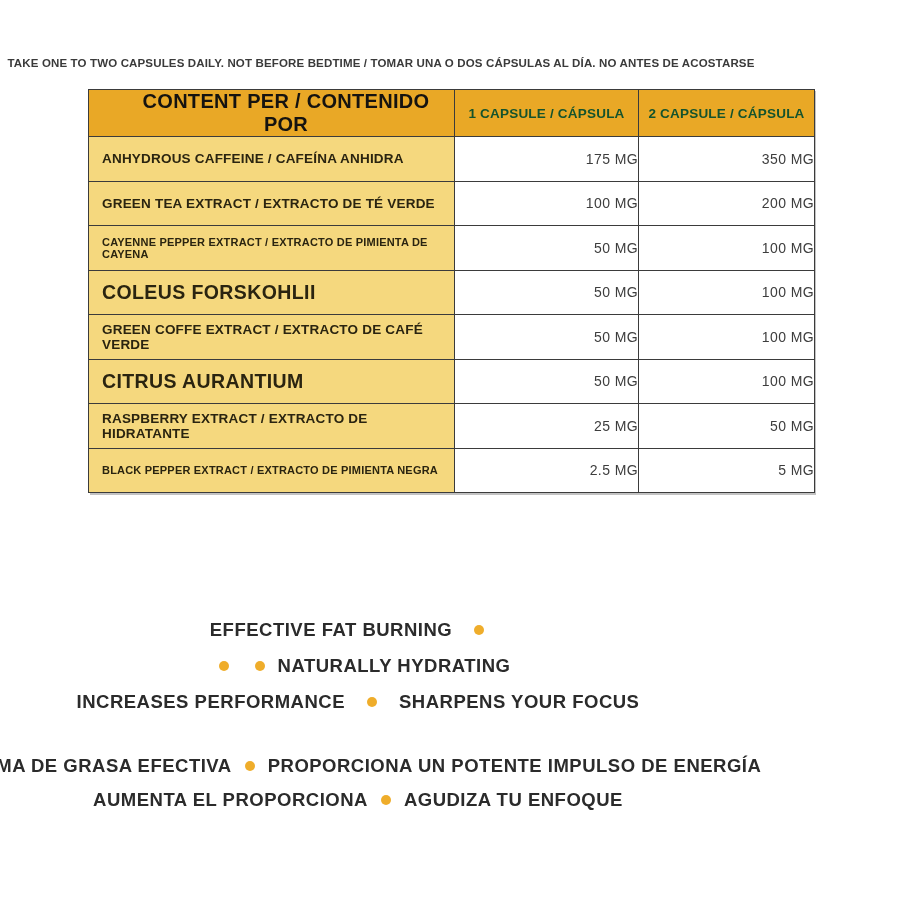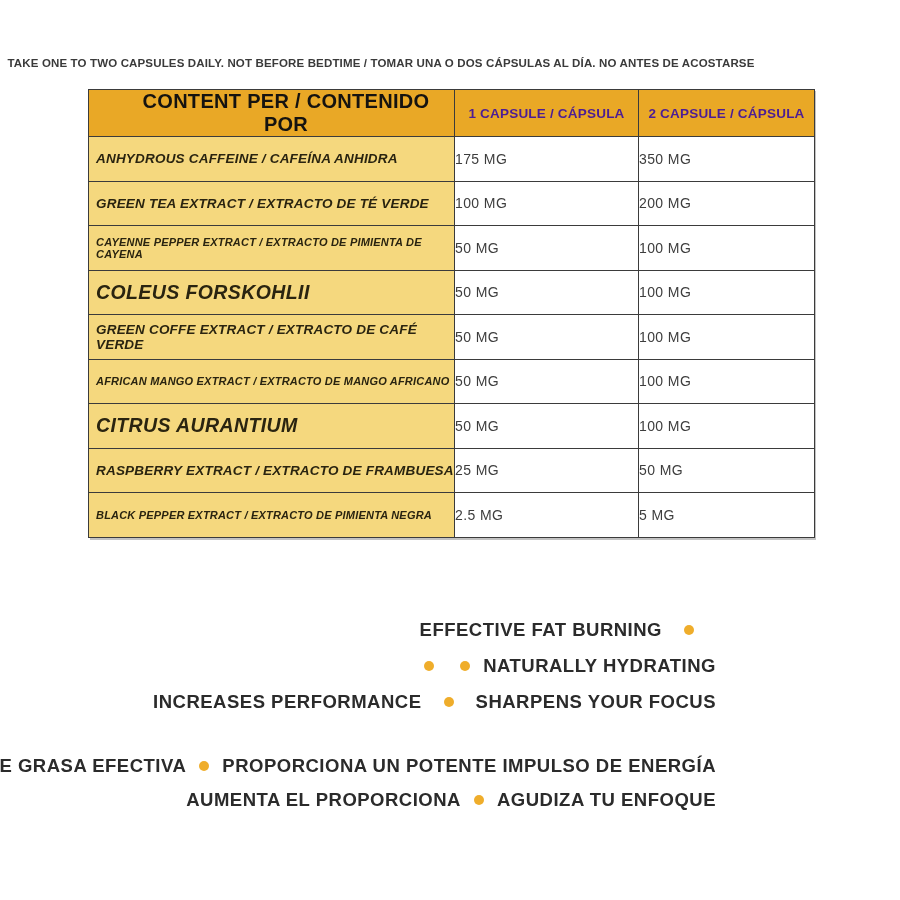--- a/index.html
+++ b/index.html
@@ -47,54 +47,53 @@
     background: #E9A826;
     color: #151310;
     font-size: 20px;
     font-weight: 800;
     text-align: center;
     padding-left: 29px;
     letter-spacing: 0.3px;
   }
   th.h-val {
     background: #E9A826;
-    color: #4c1d95;
+    color: #14532d;
     font-size: 13.5px;
     font-weight: 800;
     text-align: center;
     letter-spacing: 0.2px;
   }
   td.ing {
     background: #F5D87E;
     color: #2a2410;
     font-weight: 700;
     text-align: left;
-    padding-left: 7px;
+    padding-left: 13px;
     letter-spacing: 0.2px;
-    font-style: italic;
   }
   td.ing.sz-md { font-size: 13.5px; }
   td.ing.sz-sm { font-size: 11px; }
   td.ing.sz-lg { font-size: 19.5px; letter-spacing: 0.4px; }
   td.val {
     background: #ffffff;
     color: #3d3d3d;
     font-size: 14px;
     font-weight: 500;
-    text-align: left;
+    text-align: right;
     letter-spacing: 0.4px;
   }
 
   
   .benefits {
     position: absolute;
     left: 0; width: 716px;
     display: flex;
     flex-direction: column;
-    align-items: flex-end;
+    align-items: center;
   }
   .benefits.en { top: 612px; }
   .benefits.es { top: 749px; }
   .bline {
     display: flex;
     align-items: center;
     justify-content: center;
     white-space: nowrap;
     color: #2b2b2b;
     font-weight: 700;
@@ -152,31 +151,26 @@
         <td class="ing sz-lg">COLEUS FORSKOHLII</td>
         <td class="val">50 MG</td>
         <td class="val">100 MG</td>
       </tr>
       <tr class="body-row">
         <td class="ing sz-md">GREEN COFFE EXTRACT / EXTRACTO DE CAFÉ VERDE</td>
         <td class="val">50 MG</td>
         <td class="val">100 MG</td>
       </tr>
       <tr class="body-row">
-        <td class="ing sz-sm">AFRICAN MANGO EXTRACT / EXTRACTO DE MANGO AFRICANO</td>
-        <td class="val">50 MG</td>
-        <td class="val">100 MG</td>
-      </tr>
-      <tr class="body-row">
         <td class="ing sz-lg">CITRUS AURANTIUM</td>
         <td class="val">50 MG</td>
         <td class="val">100 MG</td>
       </tr>
       <tr class="body-row">
-        <td class="ing sz-md">RASPBERRY EXTRACT / EXTRACTO DE FRAMBUESA</td>
+        <td class="ing sz-md">RASPBERRY EXTRACT / EXTRACTO DE HIDRATANTE</td>
         <td class="val">25 MG</td>
         <td class="val">50 MG</td>
       </tr>
       <tr class="body-row">
         <td class="ing sz-sm">BLACK PEPPER EXTRACT / EXTRACTO DE PIMIENTA NEGRA</td>
         <td class="val">2.5 MG</td>
         <td class="val">5 MG</td>
       </tr>
     </tbody>
       </table>

